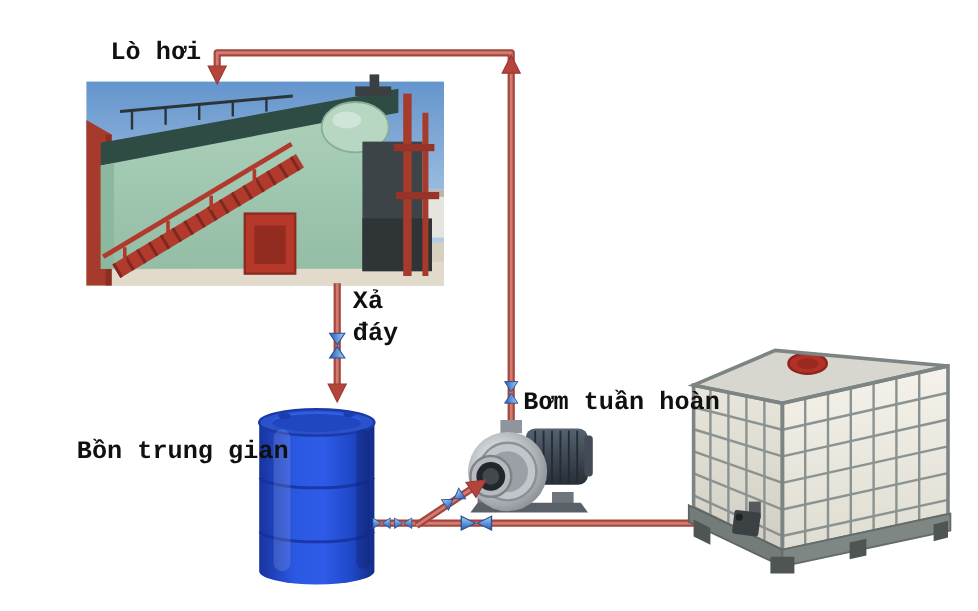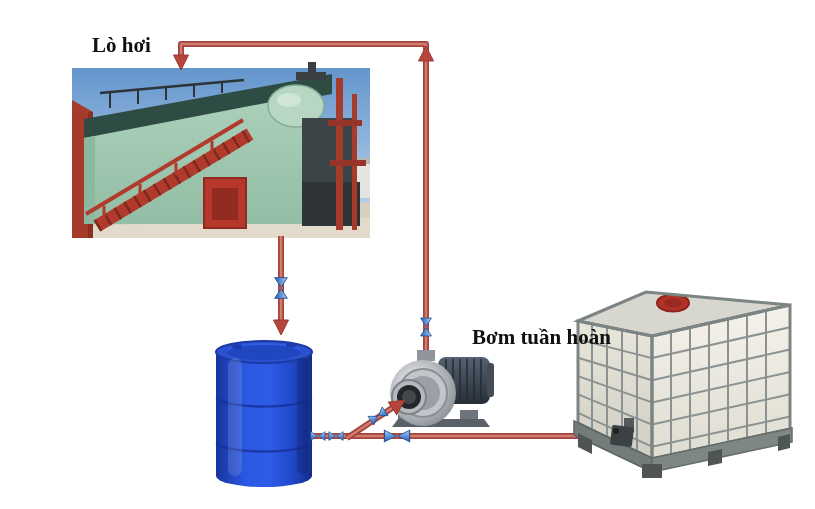--- a/index.html
+++ b/index.html
@@ -1,25 +1,25 @@
 <!DOCTYPE html>
 <html style="--background: #ffffff; --label-ink: #101010; --pipe: #a4453d; --pipe-light: #d07c71; --arrow: #b5443c; --valve-blue: #4a7fc1; --drum-blue: #2450d2; --boiler-green: #a2c8b2; --cage-gray: #8b9392; --ibc-body: #edebe2; --ibc-cap: #b23127;"><head>
 <meta charset="utf-8">
 <style>
   html,body{margin:0;padding:0;background:#fff;}
   #stage{position:relative;width:815px;height:507px;background:var(--background,#fff);overflow:hidden;
-         font-family:Liberation Serif, serif;}
+         font-family:Liberation Mono, monospace;}
   #scene{position:absolute;left:0;top:0;}
   .lbl{position:absolute;font-weight:bold;font-size:21px;line-height:24px;color:var(--label-ink,#111);
        white-space:nowrap;letter-spacing:0;}
   .lbl .l2{display:block;}
   #lbl-boiler{left:92px;top:33px;}
   #lbl-blowdown{left:294px;top:240px;line-height:26px;}
   #lbl-tank{left:64px;top:366px;}
-  #lbl-pump{left:436px;top:325px;margin-left:36px;}
+  #lbl-pump{left:436px;top:325px;}
   #lbl-chem{left:588px;top:238px;}
 </style>
 </head>
 <body>
 
 <div id="stage">
 
 <svg id="scene" width="815" height="509" viewBox="0 0 815 509">
   <defs>
     <linearGradient id="gsky" x1="0" y1="0" x2="0" y2="1">
@@ -251,17 +251,22 @@
   <g>
     <use href="#valveShape" transform="translate(378,416) rotate(-33.5) scale(0.95)"></use>
   </g>
   <g>
     <use href="#valveShape" transform="translate(397,436) scale(1.4,1.05)"></use>
   </g>
 </svg>
 
   <div class="lbl" id="lbl-boiler">Lò hơi</div>
 
-
+  <div class="lbl" id="lbl-blowdown">
+    <span class="l2">Xả</span>
+    <span class="l2">đáy</span>
+  </div>
+
+  <div class="lbl" id="lbl-tank">Bồn trung gian</div>
 
   <div class="lbl" id="lbl-pump">Bơm tuần hoàn</div>
 
 </div>
 
 </body></html>

